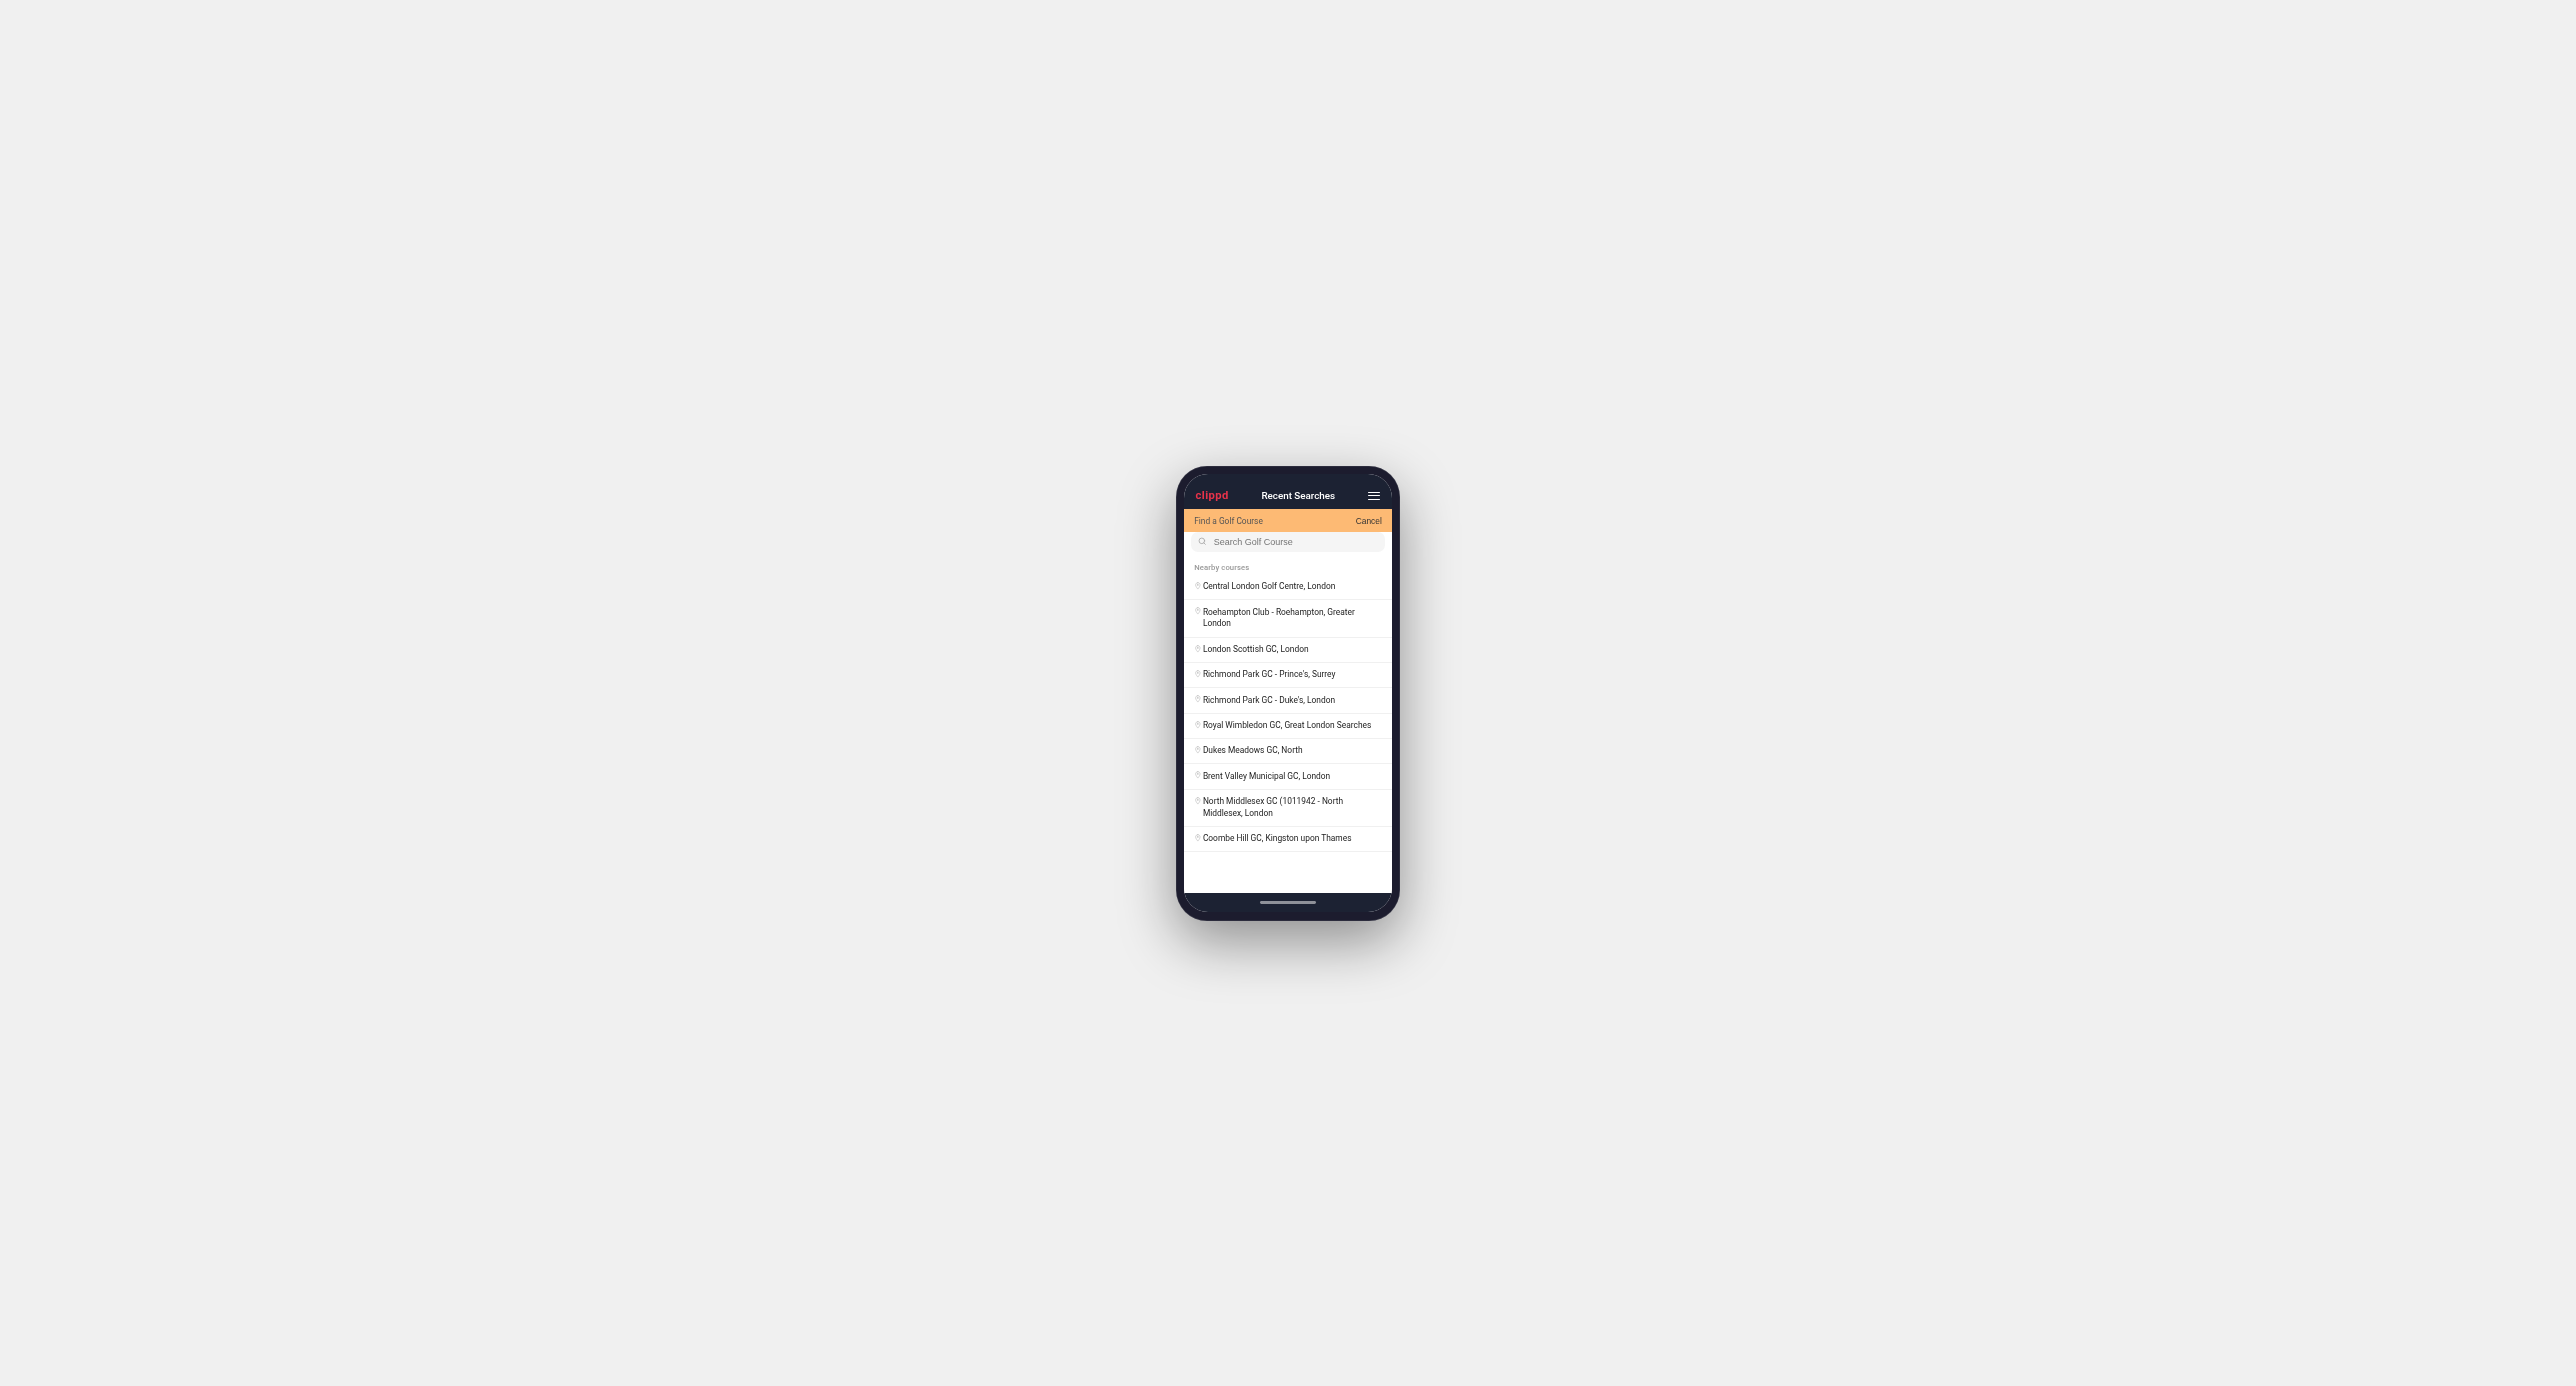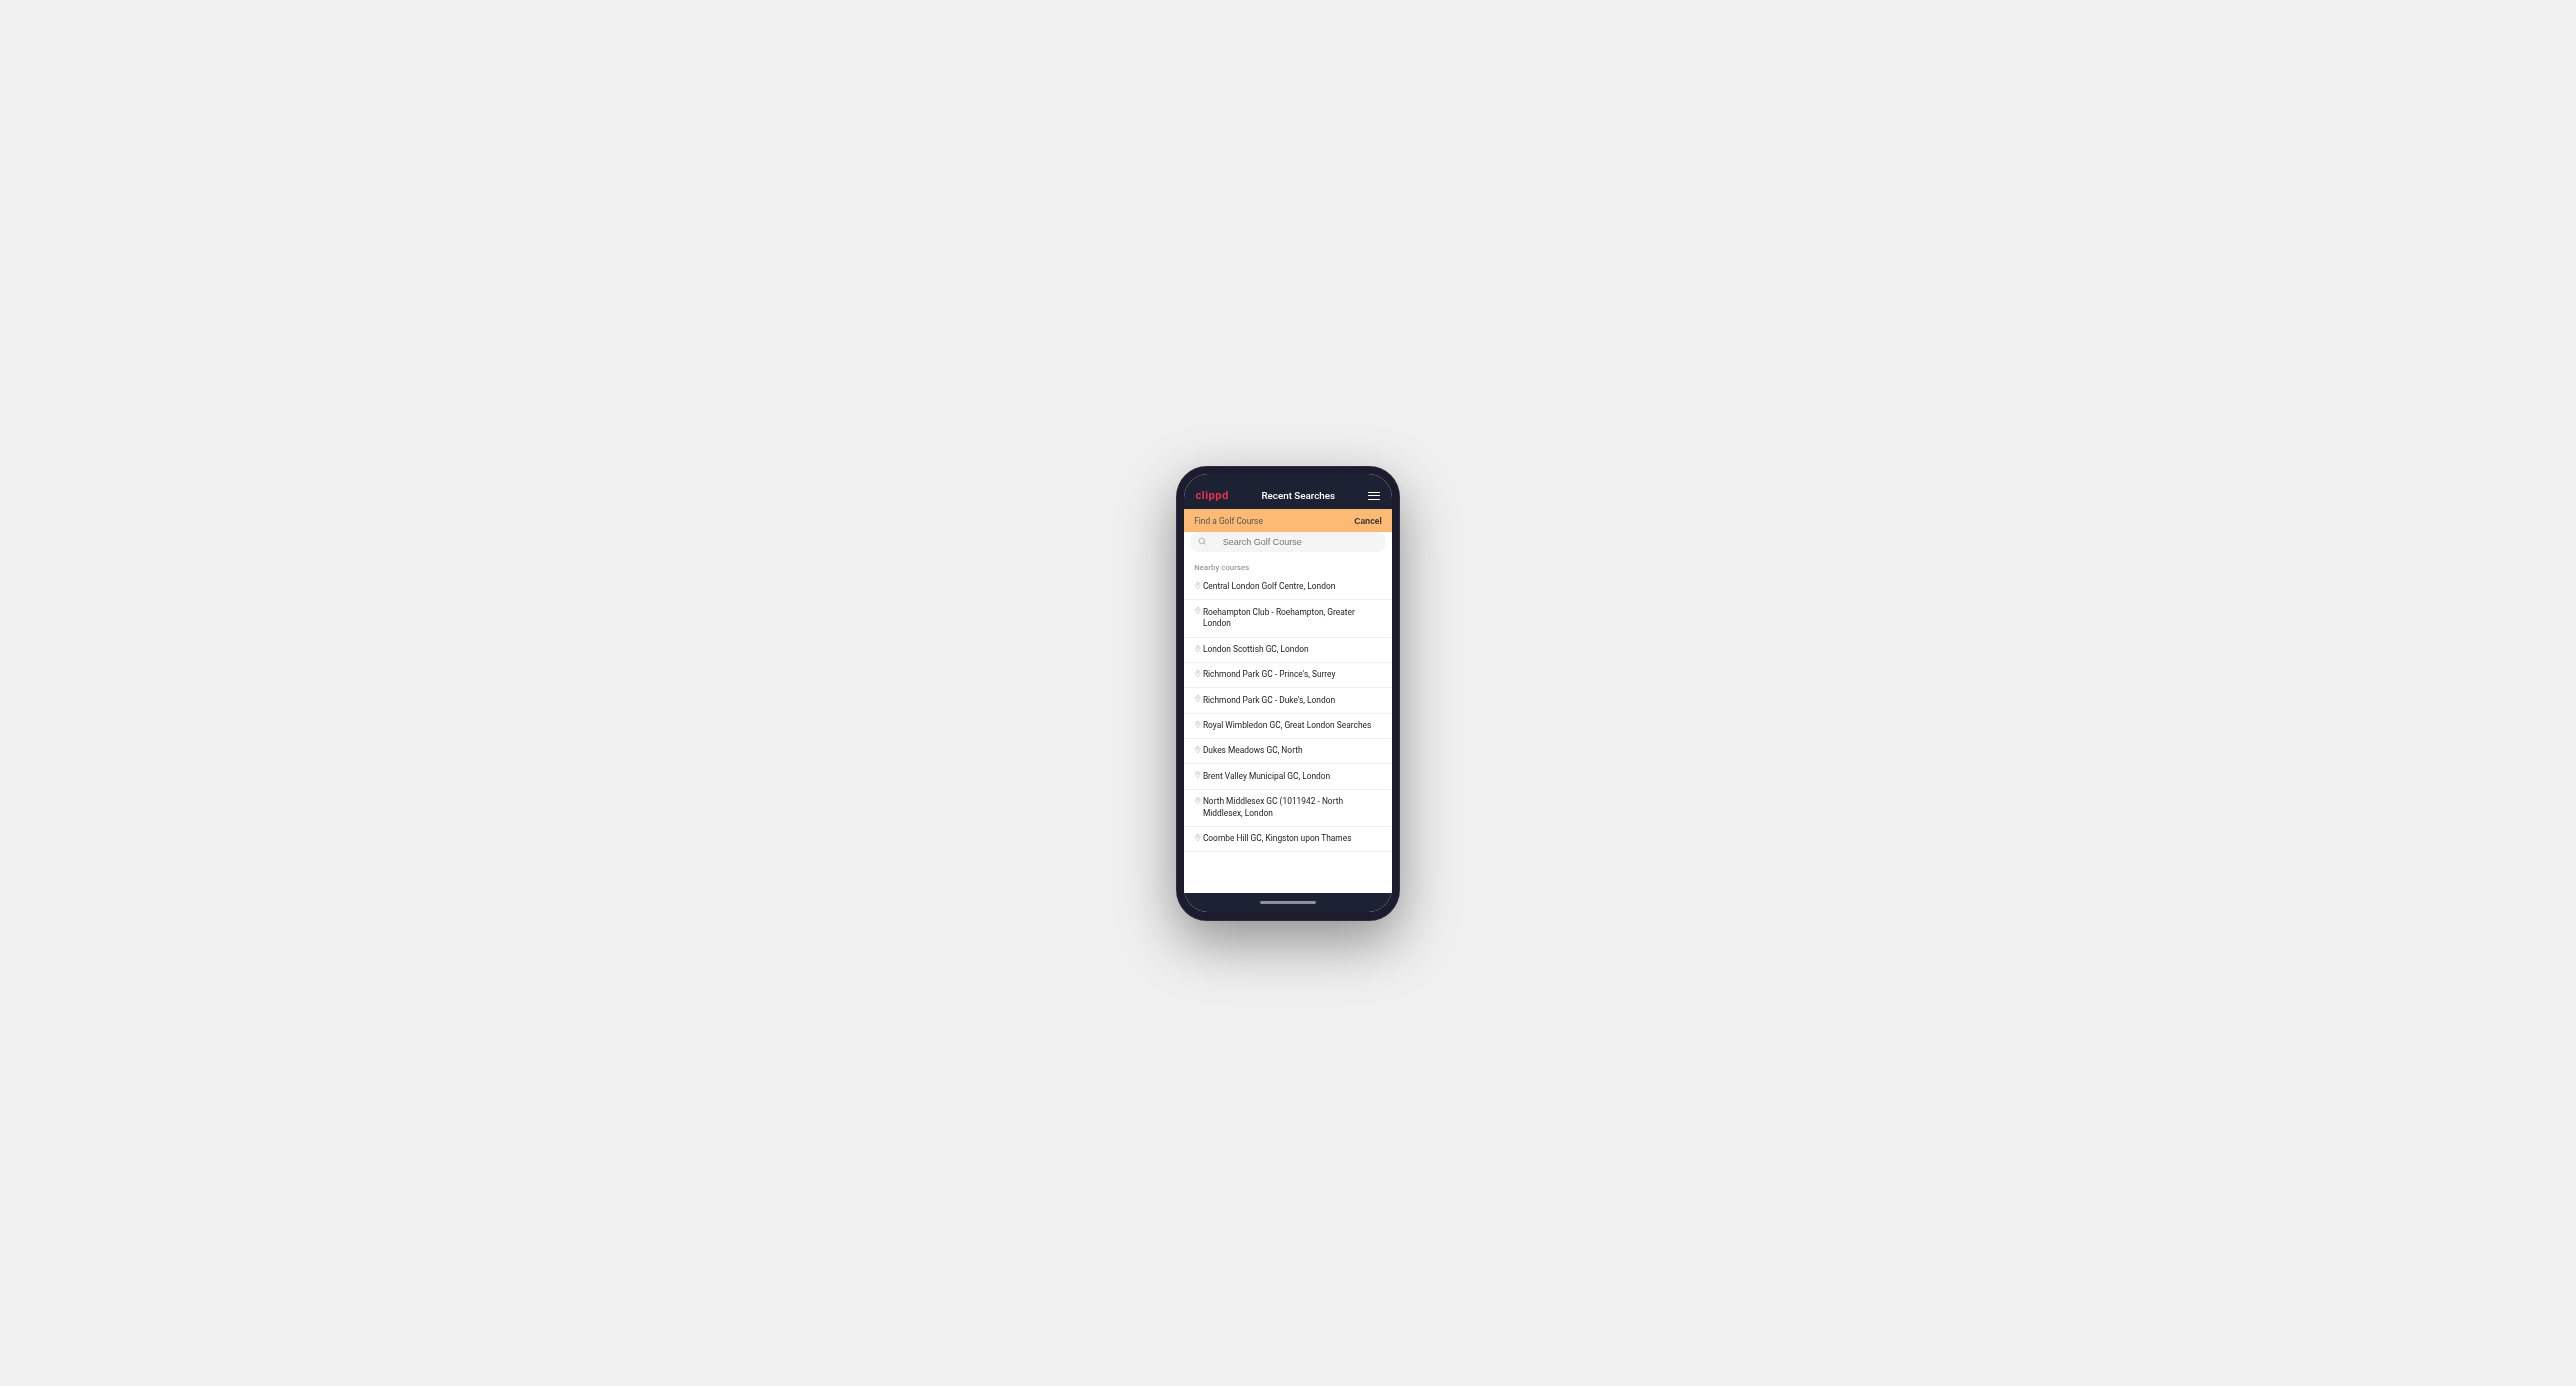--- a/index.html
+++ b/index.html
@@ -97,38 +97,38 @@
     }
 
     .find-label {
       color: #555;
       font-size: 8.4px;
     }
 
     .cancel-button {
       color: #333;
       font-size: 8.4px;
-      font-weight: 700;
+      font-weight: 400;
       cursor: pointer;
       background: none;
       border: none;
     }
 
     
     .search-wrapper {
       padding: 0 7px 7px;
     }
 
     .search-box {
       display: flex;
       align-items: center;
       background: #f5f5f5;
       border-radius: 7px;
       padding: 4.9px 7px;
-      gap: 16px;
+      gap: 7px;
     }
 
     .search-icon-svg {
       color: #aaa;
       font-size: 8.4px;
       flex-shrink: 0;
     }
 
     .search-input {
       flex: 1;

